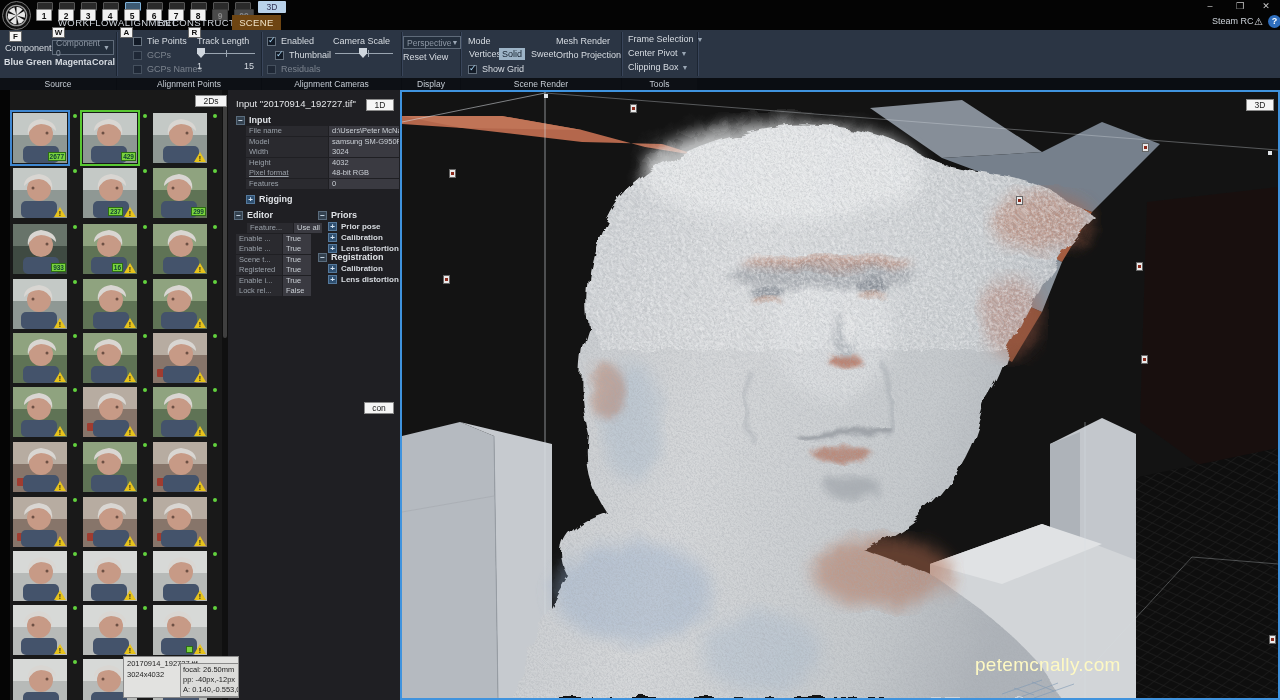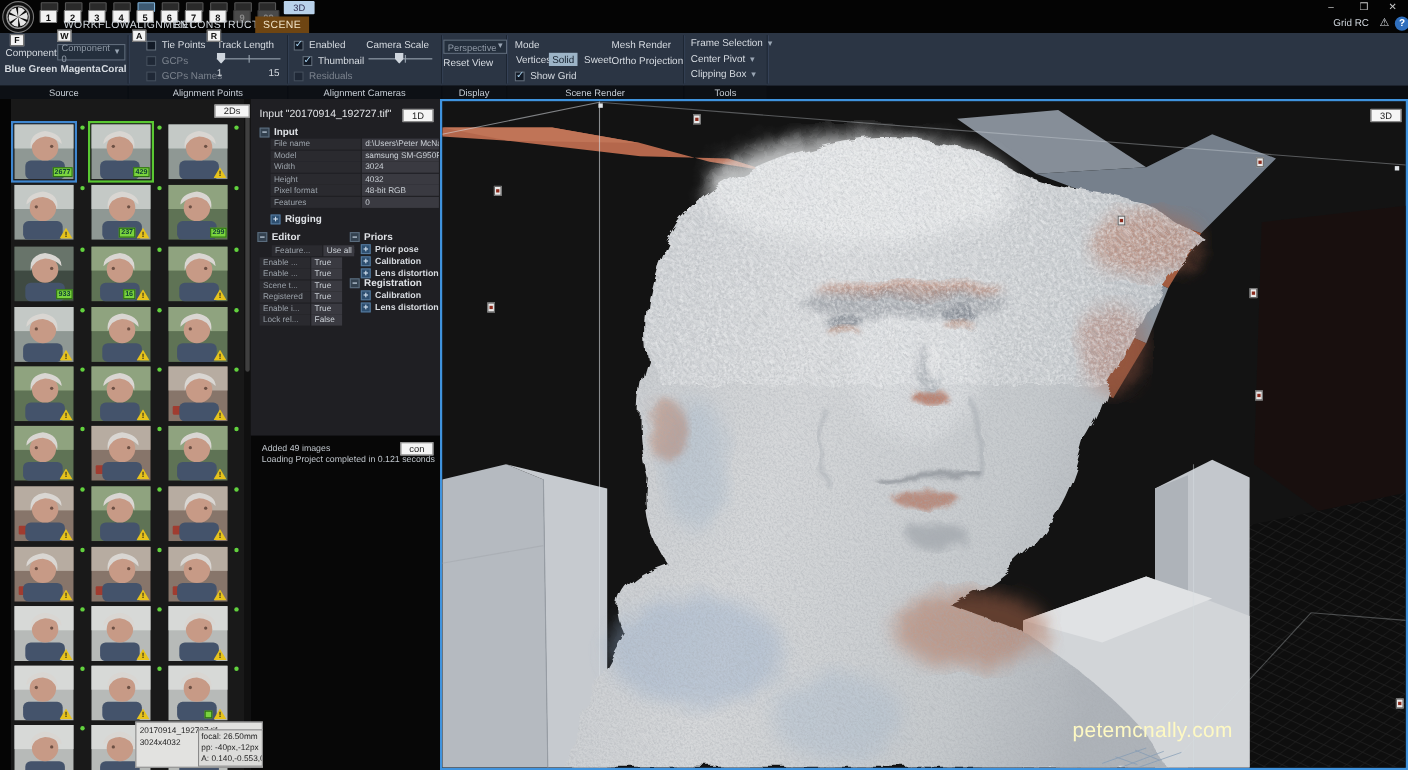--- a/index.html
+++ b/index.html
@@ -144,21 +144,21 @@
         <div class="numbtn dis" style="left: 212px;">9</div>
         <div class="numbtn dis" style="left: 234px; width: 20px;">09</div>
       </div>
     <div class="viewtab-top">3D</div>
     <div id="ribbonTabs">
         <div class="rtab" style="left: 58px; width: 55px; text-align: center;">WORKFLOW</div>
         <div class="rtab" style="left: 118px; width: 55px;">ALIGNMENT</div>
         <div class="rtab" style="left: 158px; width: 70px;">RECONSTRUCTION</div>
         <div class="rtab active" style="left: 232px; width: 49px;">SCENE</div>
       </div>
-    <div class="steam">Grid RC</div>
+    <div class="steam">Steam RC</div>
     <div class="titleicon" style="left:1252px;">⚠</div>
     <div class="titleicon helpicon" style="left:1268px;">?</div>
     <div class="winbtn" style="left:1196px;">–</div>
     <div class="winbtn" style="left:1226px;">❒</div>
     <div class="winbtn" style="left:1252px;">✕</div>
   </div>
 
   <div class="keyhint" style="left:9px;top:31px;">F</div>
   <div class="keyhint" style="left:52px;top:27px;">W</div>
   <div class="keyhint" style="left:120px;top:27px;">A</div>
@@ -790,21 +790,21 @@
         </div>
         <div class="prow" style="left: 18px; top: 57px;">
           <span class="k" style="width: 82px;">Width</span>
           <span class="v" style="width: 70px;">3024</span>
         </div>
         <div class="prow" style="left: 18px; top: 67.5px;">
           <span class="k" style="width: 82px;">Height</span>
           <span class="v" style="width: 70px;">4032</span>
         </div>
         <div class="prow" style="left: 18px; top: 78px;">
-          <span class="k" style="width: 82px;">Pixel format</span>
+          <span class="k" style="width: 82px; text-decoration: underline;">Pixel format</span>
           <span class="v" style="width: 70px;">48-bit RGB</span>
         </div>
         <div class="prow" style="left: 18px; top: 88.5px;">
           <span class="k" style="width: 82px;">Features</span>
           <span class="v" style="width: 70px;">0</span>
         </div>
       </div>
     <div class="sechead" style="left:18px;top:104px;">
       <span class="pm">+</span>
       <span>Rigging</span>
@@ -868,24 +868,20 @@
     <div id="regItems">
         <div class="plitem" style="left: 100px; top: 174px;">
           <span class="pm">+</span>
           <span>Calibration</span>
         </div>
         <div class="plitem" style="left: 100px; top: 185px;">
           <span class="pm">+</span>
           <span>Lens distortion</span>
         </div>
       </div>
-    <div class="consolebox">
-      <div class="conline" style="top:7px;">Added 49 images</div>
-      <div class="conline" style="top:17px;">Loading Project completed in 0.121 seconds</div>
-    </div>
   </div>
   <div class="wtab" style="left:366px;top:99px;width:28px;height:12px;">1D</div>
   <div class="wtab" style="left:364px;top:402px;width:30px;height:12px;">con</div>
 
   <div class="viewport">
     <svg class="scene" width="876" height="606" viewBox="0 0 876 606">
       <defs>
         <filter id="rough" x="-10%" y="-10%" width="120%" height="120%">
           <feTurbulence type="fractalNoise" baseFrequency="0.035" numOctaves="4" result="n" seed="7"></feTurbulence>
           <feDisplacementMap in="SourceGraphic" in2="n" scale="12"></feDisplacementMap>

